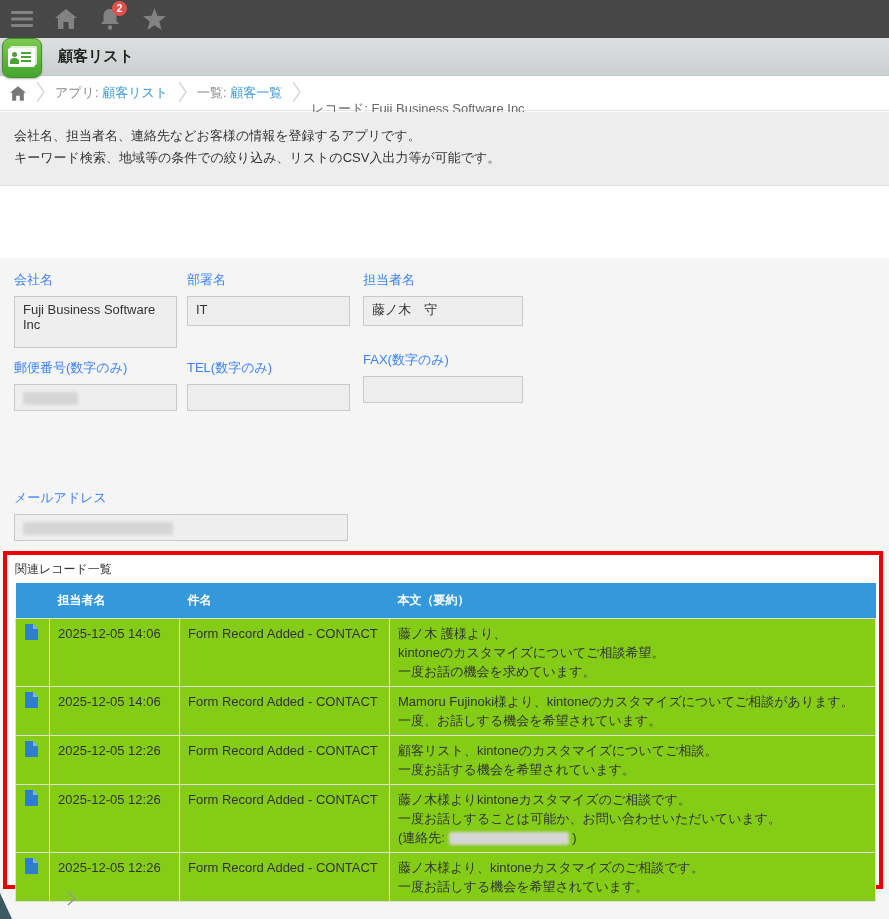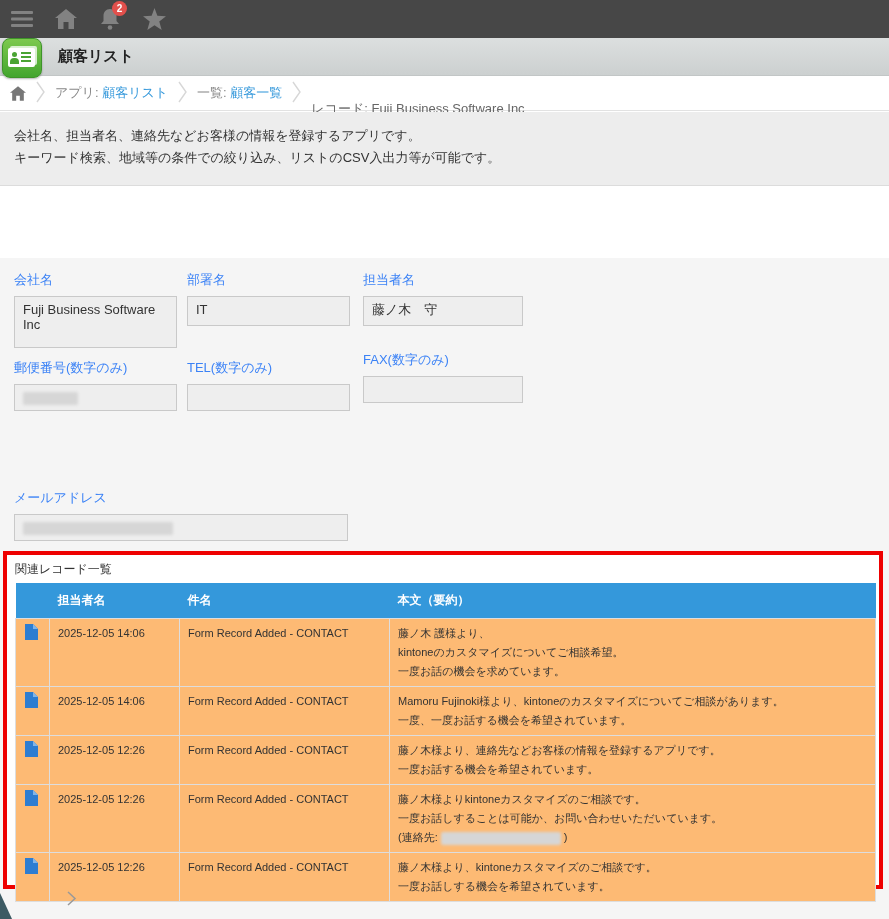--- a/index.html
+++ b/index.html
@@ -40,21 +40,21 @@
   .w55{width:55px;} .w145{width:145px;} .w150{width:150px;} .w120{width:120px;}
 
   
   .related-box { position:absolute; left:3px; top:551px; width:880px; height:338px; border:4px solid #ee0000; background:#fff; }
   .rel-title { font-size:12px; color:#333; padding:6px 0 5px 8px; }
   table { border-collapse:collapse; margin-left:8px; width:861px; table-layout:fixed; }
   thead th { background:#3498db; color:#fff; font-size:12px; font-weight:bold; text-align:left; padding:9px 8px; }
   .c-icon { width:34px; }
   .c-date { width:130px; }
   .c-subj { width:210px; }
-  tbody td { border:1px solid #ddd; font-size:11px; color:#333; vertical-align:top; padding:5px 8px; line-height:19px; background:#fdba74; }
+  tbody td { border:1px solid #ddd; font-size:13px; color:#333; vertical-align:top; padding:5px 8px; line-height:19px; background:#84cc16; }
   tbody td.c-icon { padding:5px 0 0 9px; cursor:pointer; }
 
   
   .expand-chevron { position:absolute; left:64px; top:890px; cursor:pointer; }
   .corner-shape { position:absolute; left:0; bottom:0; width:12px; height:26px; background:#3c5a63; clip-path:polygon(0 0,0 100%,100% 100%); }
 </style>
 </head>
 <body>
 
 <div class="screen">
@@ -186,32 +186,32 @@
           </tr>
           <tr>
             <td class="c-icon"><svg width="13" height="16" viewBox="0 0 13 16">
                 <path d="M0 0 h8 l5 5 v11 h-13 z" fill="#2e7dd1"></path>
                 <path d="M8 0 l5 5 h-5 z" fill="#82b5e8"></path>
               </svg></td>
             <td class="c-date">2025-12-05 14:06</td>
             <td class="c-subj">Form Record Added - CONTACT</td>
             <td>
               <div>Mamoru Fujinoki様より、kintoneのカスタマイズについてご相談があります。</div>
-              <div>一度、一度お話する機会を希望されています。</div>
+              <div>一度、お話しする機会を希望されています。</div>
             </td>
           </tr>
           <tr>
             <td class="c-icon"><svg width="13" height="16" viewBox="0 0 13 16">
                 <path d="M0 0 h8 l5 5 v11 h-13 z" fill="#2e7dd1"></path>
                 <path d="M8 0 l5 5 h-5 z" fill="#82b5e8"></path>
               </svg></td>
             <td class="c-date">2025-12-05 12:26</td>
             <td class="c-subj">Form Record Added - CONTACT</td>
             <td>
-              <div>藤ノ木様より、連絡先などお客様の情報を登録するアプリです。</div>
+              <div>顧客リスト、kintoneのカスタマイズについてご相談。</div>
               <div>一度お話する機会を希望されています。</div>
             </td>
           </tr>
           <tr>
             <td class="c-icon"><svg width="13" height="16" viewBox="0 0 13 16">
                 <path d="M0 0 h8 l5 5 v11 h-13 z" fill="#2e7dd1"></path>
                 <path d="M8 0 l5 5 h-5 z" fill="#82b5e8"></path>
               </svg></td>
             <td class="c-date">2025-12-05 12:26</td>
             <td class="c-subj">Form Record Added - CONTACT</td>

